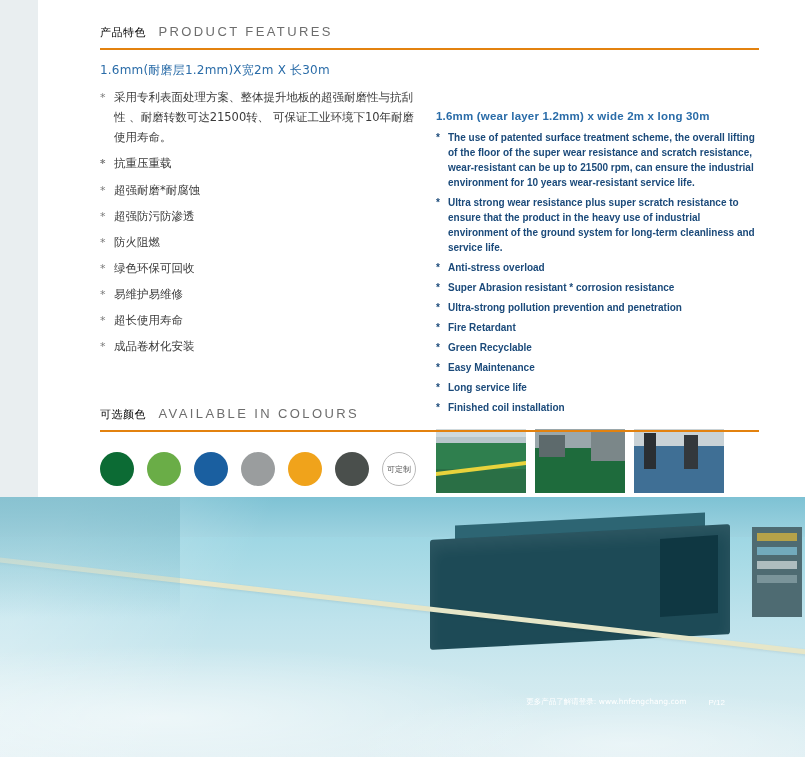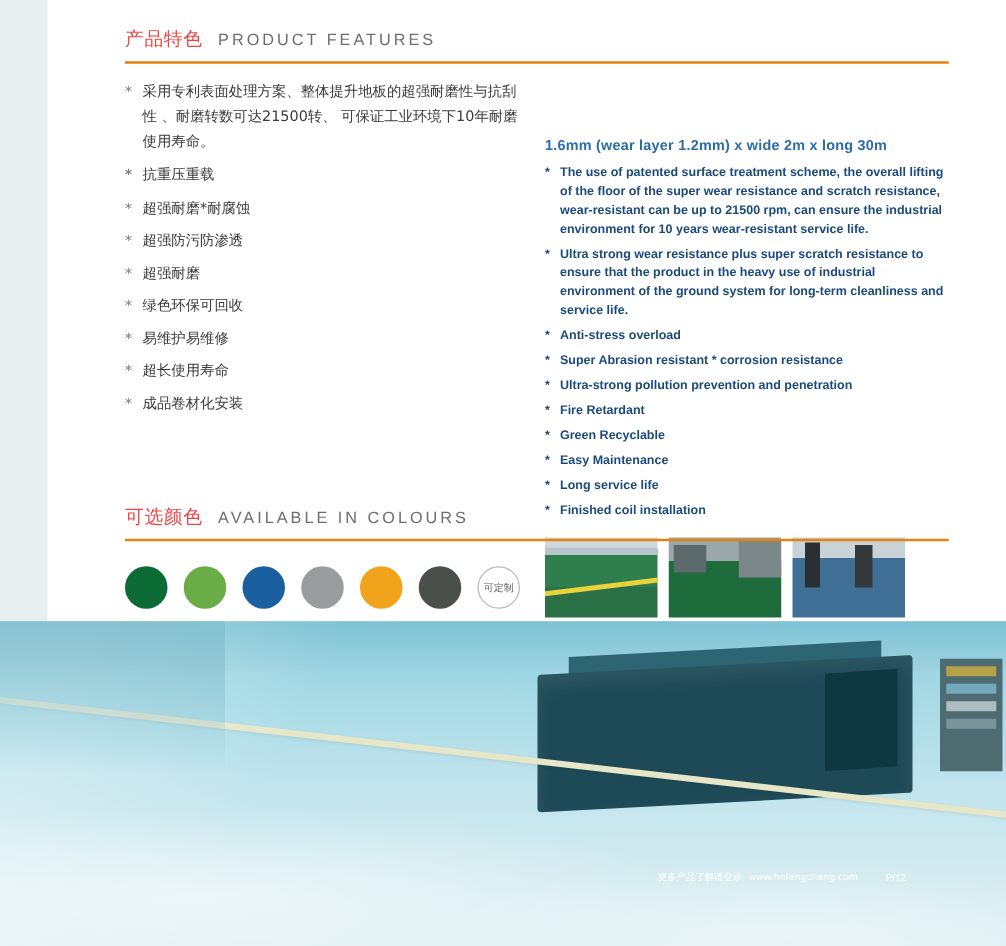--- a/index.html
+++ b/index.html
@@ -25,21 +25,21 @@
   .content {
     position: absolute; left: 100px; top: 0; width: 660px;
   }
 
   
   .sec-head {
     position: relative;
     padding-top: 22px;
   }
   .sec-head .cn {
-    font-size: 15px; color: #ef4444; letter-spacing: 0.5px;
+    font-size: 11px; color: #000000; letter-spacing: 0.5px;
     font-family: "DejaVu Sans", sans-serif;
   }
   .sec-head .en {
     font-size: 13px; color: #6d6d6d; letter-spacing: 2.4px;
     margin-left: 8px;
     font-family: "Liberation Sans", sans-serif;
   }
   .sec-rule {
     margin-top: 8px;
     height: 2px; width: 659px;
@@ -249,27 +249,28 @@
 
     <div class="sec-head">
       <span class="cn">产品特色</span>
       <span class="en">PRODUCT FEATURES</span>
       <div class="sec-rule"></div>
     </div>
 
     <div class="cols">
 
       <div class="col-left">
+        <div class="col-title cn">1.6mm(耐磨层1.2mm)X宽2m X 长30m</div>
         <ul class="blist">
           <li><span class="star">*</span><span>采用专利表面处理方案、整体提升地板的超强耐磨性与抗刮性 、耐磨转数可达21500转、 可保证工业环境下10年耐磨使用寿命。</span></li>
           <li><span class="star">*</span></li>
           <li><span class="star">*</span><span>抗重压重载</span></li>
           <li><span class="star">*</span><span>超强耐磨*耐腐蚀</span></li>
           <li><span class="star">*</span><span>超强防污防渗透</span></li>
-          <li><span class="star">*</span><span>超强耐磨</span></li>
+          <li><span class="star">*</span><span>防火阻燃</span></li>
           <li><span class="star">*</span><span>绿色环保可回收</span></li>
           <li><span class="star">*</span><span>易维护易维修</span></li>
           <li><span class="star">*</span><span>超长使用寿命</span></li>
           <li><span class="star">*</span><span>成品卷材化安装</span></li>
         </ul>
       </div>
 
       <div class="col-right">
         <div class="col-title">1.6mm (wear layer 1.2mm) x wide 2m x long 30m</div>
         <ul class="elist">

